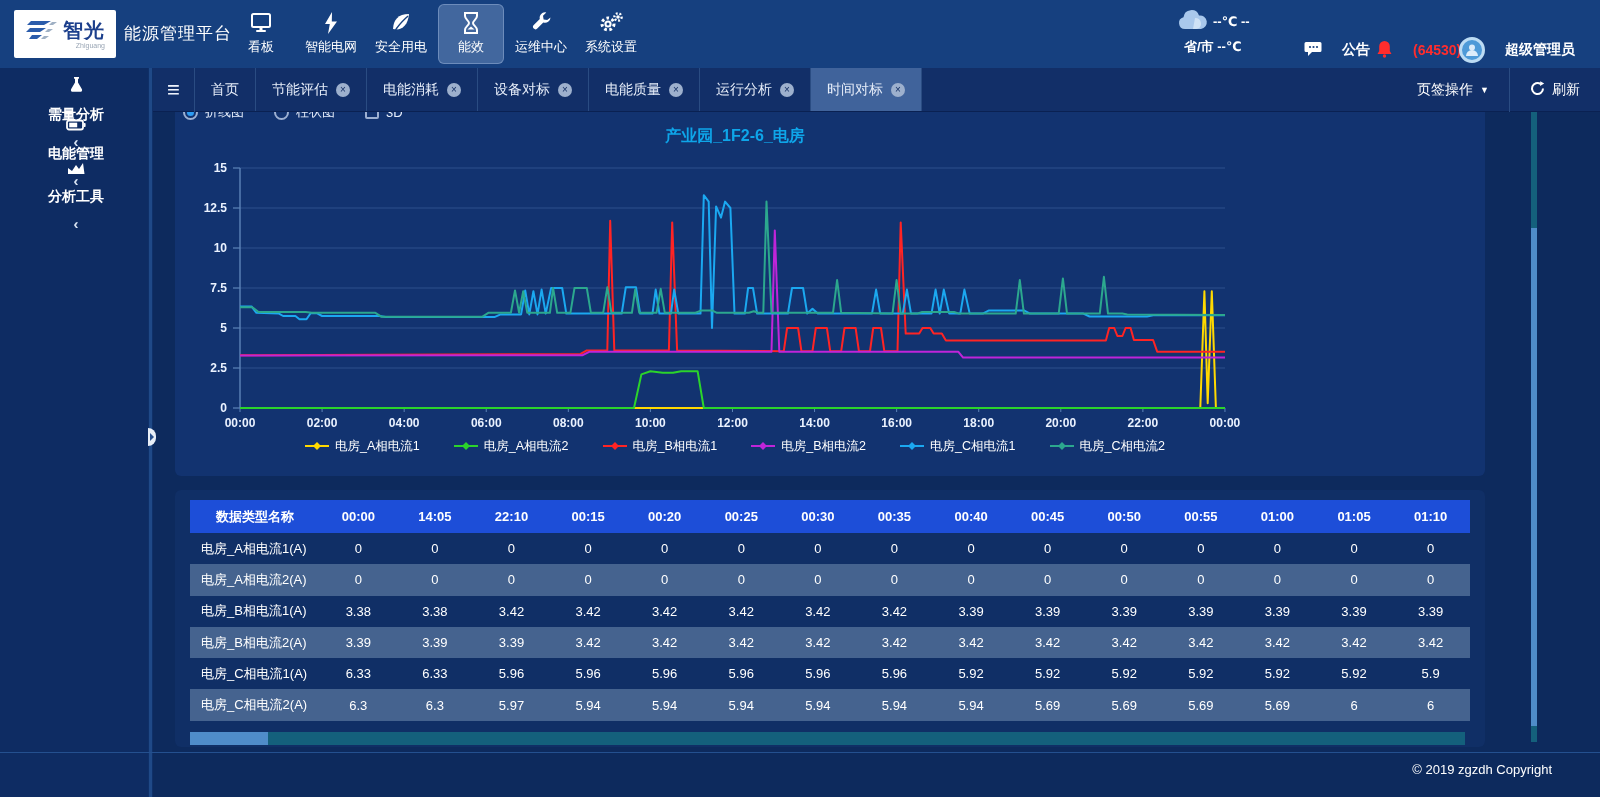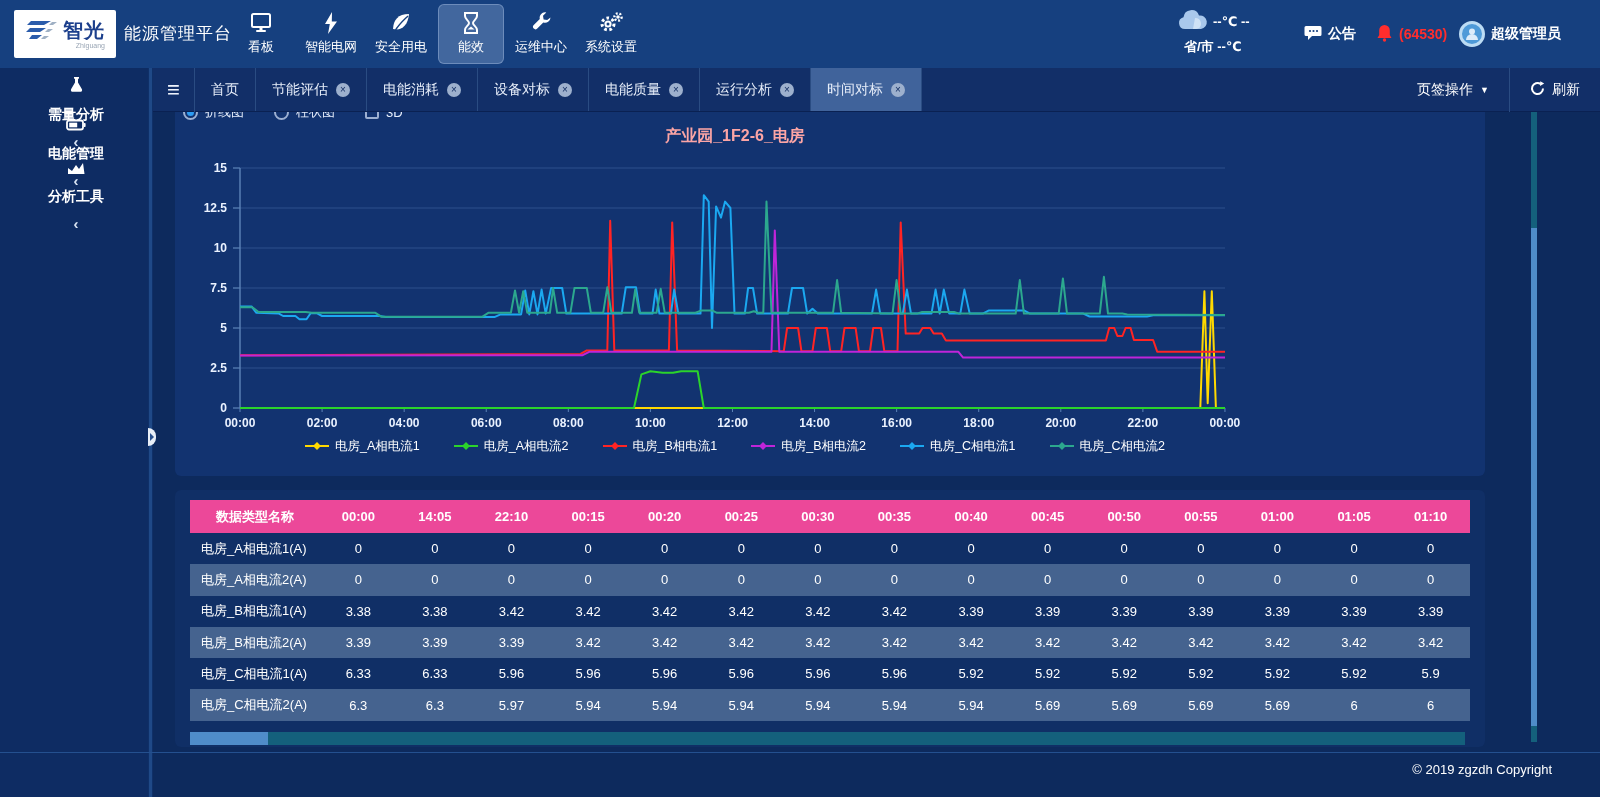--- a/index.html
+++ b/index.html
@@ -16,21 +16,21 @@
   .app-title{position:absolute;left:124px;top:0;height:80px;line-height:68px;font-size:17px;color:#fff;letter-spacing:1px;}
   .nav{position:absolute;left:228px;top:4px;height:60px;display:flex;gap:4px;}
   .nav-item{width:66px;height:60px;display:flex;flex-direction:column;align-items:center;justify-content:center;gap:4px;
     border-radius:6px;cursor:pointer;}
   .nav-item.active{background:rgba(120,150,198,.45);box-shadow:inset 0 0 0 1px rgba(190,210,240,.35);}
   .nav-item .nav-label{font-size:13px;color:#fff;white-space:nowrap;}
   .nav-item svg{display:block;}
   .weather{position:absolute;left:1176px;top:9px;width:130px;font-size:13px;font-weight:bold;line-height:17px;}
   .weather .w-row1{display:flex;align-items:center;gap:5px;}
   .weather .w-row2{margin-left:8px;margin-top:4px;}
-  .hdr-item{position:absolute;top:0;height:68px;display:flex;align-items:center;gap:6px;font-size:14px;font-weight:bold;color:#fff;cursor:pointer;}
+  .hdr-item{position:absolute;top:16px;height:68px;display:flex;align-items:center;gap:20px;font-size:14px;font-weight:bold;color:#fff;cursor:pointer;}
   .notice{left:1304px;}
   .alarm{left:1376px;color:#ff2d2d;}
   .user{left:1459px;}
   .avatar{width:26px;height:26px;border-radius:50%;background:#4e9ad8;border:3px solid #bcdcf4;display:flex;align-items:center;justify-content:center;}
 
   
   .sidebar{position:absolute;left:0;top:68px;width:148px;height:729px;background:#0e2c63;z-index:20;}
   .side-item{height:42px;display:flex;align-items:center;padding:0 14px 0 18px;gap:9px;cursor:pointer;color:#fff;flex-direction:column;}
   .side-item:first-child{margin-top:8px;}
   .side-label{font-size:14px;font-weight:bold;flex:1;white-space:nowrap;}
@@ -57,29 +57,29 @@
   .tb-action.refresh{border-left:1px solid #2a4c82;}
   .caret-down{font-size:9px;color:#fff;}
 
   
   .chart-panel{position:absolute;left:175px;top:96px;width:1310px;height:380px;background:#123370;border-radius:6px;z-index:10;}
   .controls{position:absolute;left:8px;top:5px;display:flex;gap:30px;align-items:center;height:22px;}
   .opt{display:flex;align-items:center;gap:7px;font-size:13px;color:#e6eefb;cursor:pointer;}
   .radio{width:15px;height:15px;border:2px solid #9db0d2;border-radius:50%;position:relative;}
   .radio.checked::after{content:"";position:absolute;inset:2px;background:#2d9cf2;border-radius:50%;}
   .checkbox{width:14px;height:14px;border:2px solid #9db0d2;border-radius:2px;}
-  .chart-title{position:absolute;left:65px;top:30px;width:990px;text-align:center;font-size:16px;font-weight:bold;color:#fca5a5;}
+  .chart-title{position:absolute;left:65px;top:30px;width:990px;text-align:center;font-size:16px;font-weight:bold;color:#0ea5e9;}
   .chart-svg{position:absolute;left:0;top:46px;}
   .legend{position:absolute;left:65px;top:342px;width:990px;display:flex;justify-content:center;gap:34px;}
   .legend-item{display:flex;align-items:center;gap:6px;font-size:12.5px;color:#fff;cursor:pointer;white-space:nowrap;}
 
   .table-panel{position:absolute;left:175px;top:490px;width:1310px;height:257px;background:#102f66;border-radius:6px;z-index:10;}
   .dtable{position:absolute;left:15px;top:10px;width:1280px;}
   .trow{display:flex;width:1280px;}
-  .th-row{height:33px;background:#ec4899;}
+  .th-row{height:33px;background:#1d4ed8;}
   .d-row{height:31.3px;}
   .d-row.alt{background:#45638f;}
   .cell{display:flex;align-items:center;justify-content:center;font-size:13px;color:#fff;}
   .cell.c0{width:130px;}
   .cell.cv{width:76.6px;}
   .th-row .cell{font-weight:bold;font-size:13px;}
   .d-row .cell.c0{justify-content:flex-start;padding-left:11px;}
   .hscroll{position:absolute;left:15px;top:242px;width:1275px;height:13px;background:#14607c;}
   .hscroll .thumb{position:absolute;left:0;top:0;width:78px;height:13px;background:#4f8cc9;}
 

